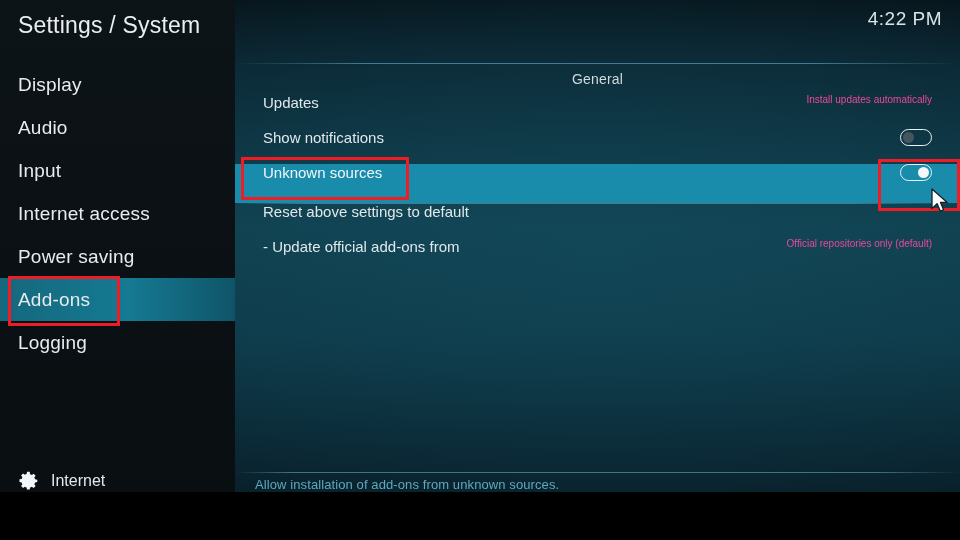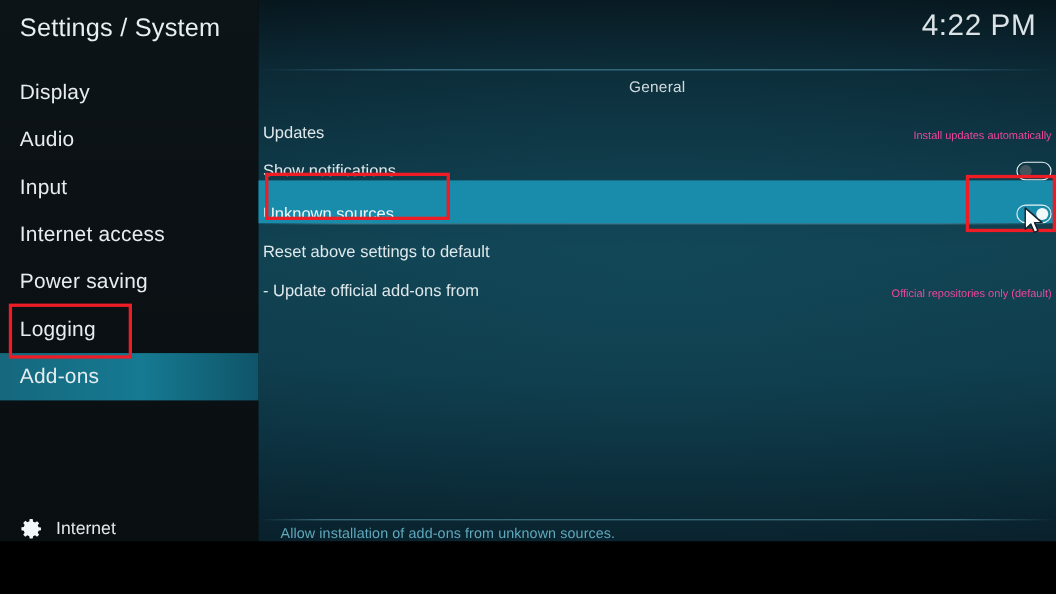--- a/index.html
+++ b/index.html
@@ -58,21 +58,21 @@
     position: absolute;
     left: 18px; top: 12px;
     font-size: 23px;
     color: #e9eef0;
     font-weight: 400;
     letter-spacing: 0.2px;
   }
   .header-clock {
     position: absolute;
     right: 18px; top: 8px;
-    font-size: 27px;
+    font-size: 19px;
     color: #dbe3e6;
     font-weight: 300;
     letter-spacing: 0.5px;
   }
   .header-rule {
     position: absolute;
     left: 235px; top: 63px;
     width: 725px; height: 1px;
     background: linear-gradient(90deg, rgba(90,170,195,0.0) 0%, rgba(110,190,215,0.55) 18%, rgba(110,190,215,0.55) 80%, rgba(90,170,195,0.0) 100%);
     z-index: 6;
@@ -114,22 +114,22 @@
     align-items: center;
     justify-content: center;
     color: #cfdade;
     font-size: 14px;
     letter-spacing: 0.2px;
   }
   .row {
     position: relative;
     height: 35px;
     display: flex;
-    align-items: flex-end;
-    padding: 0 4px;
+    align-items: flex-start;
+    padding: 0 28px;
     color: #dfe8eb;
     font-size: 15px;
   }
   .row .label { flex: 0 0 auto; }
   .row .value {
     margin-left: auto;
     color: #ec4899;
     font-size: 10px;
     text-align: right;
   }
@@ -235,25 +235,25 @@
       </div>
       <div class="side-item">
         <span>Input</span>
       </div>
       <div class="side-item">
         <span>Internet access</span>
       </div>
       <div class="side-item">
         <span>Power saving</span>
       </div>
-      <div class="side-item">
-        <span>Logging</span>
-      </div>
       <div class="side-item selected">
         <span>Add-ons</span>
+      </div>
+      <div class="side-item">
+        <span>Logging</span>
       </div>
     </div>
 
   <div class="content">
     <div class="group-label">General</div>
     <div id="rows">
         <div class="row">
           <span class="label">Updates</span>
           <span class="value">Install updates automatically</span>
         </div>

